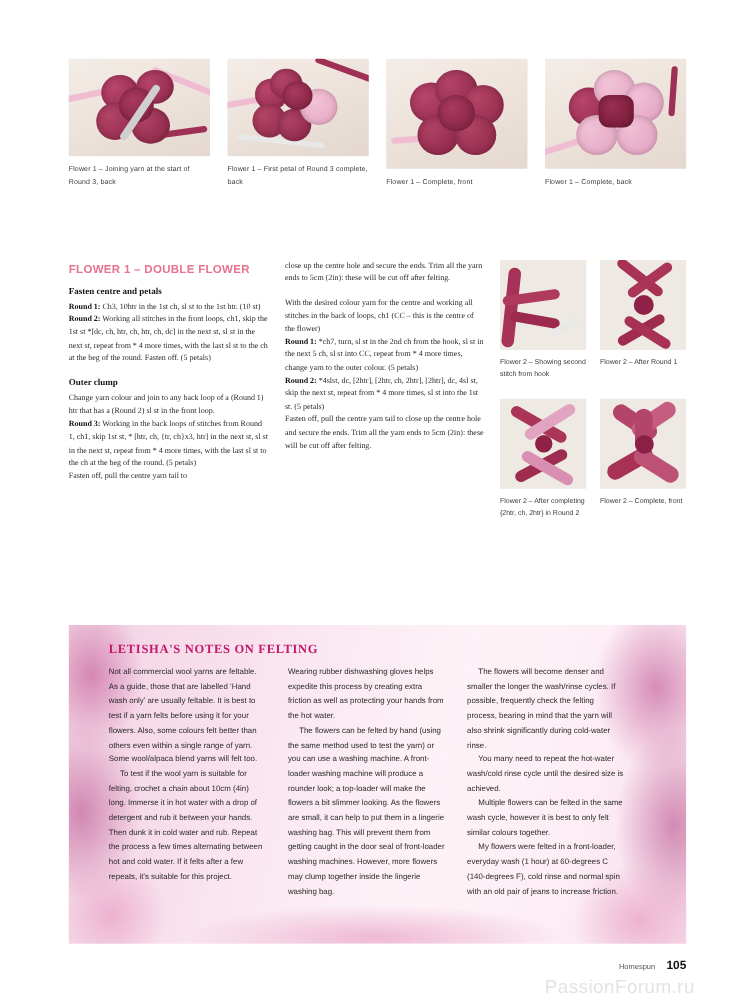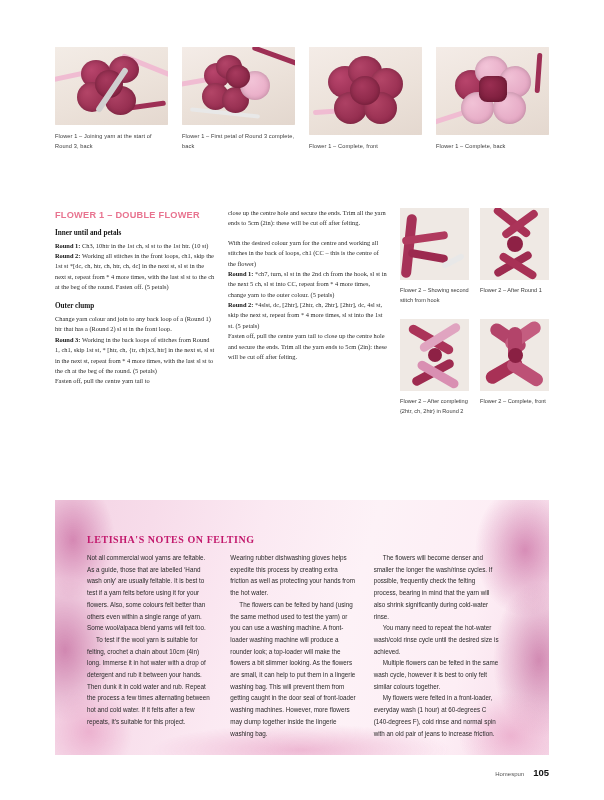--- a/index.html
+++ b/index.html
@@ -63,21 +63,21 @@
   .pcap{margin-top:6px;font-size:5.6px;line-height:1.78;color:#3b3b3b;}
   .pair-gap{height:13px;}
 
   
   .notes{
     position:absolute;left:55px;top:500px;width:494px;height:255px;
     overflow:hidden;
     background:linear-gradient(105deg,#f3d3e4 0%,#f7dcea 18%,#fbe9f2 38%,#fdf2f7 58%,#fdeef5 80%,#f6d9e8 100%);
   }
   .notes-tex{position:absolute;inset:0;opacity:.85;}
-  .notes-inner{position:absolute;left:32px;top:14px;right:50px;margin-top:20px;}
+  .notes-inner{position:absolute;left:32px;top:14px;right:50px;}
   .notes-title{
     font-family:"Liberation Serif", serif;
     font-size:10px;font-weight:700;color:#c2186c;letter-spacing:.55px;
     margin:0 0 7px 0;
   }
   .notes-cols{display:flex;gap:18px;}
   .ncol{width:152px;font-size:6.3px;line-height:1.86;color:#2a2a2a;
         font-family:"Liberation Sans", sans-serif;}
   .ncol p{margin:0;}
   .ncol p.ind{text-indent:9px;}
@@ -169,21 +169,21 @@
           <div class="petal" style="left:24px;top:20px;width:28px;height:26px;border-radius:30%;background:radial-gradient(circle at 40% 35%,#9a2e52,#6f1733);"></div>
         </div>
       </div>
       <div class="cap">Flower 1 – Complete, back</div>
     </div>
 
   </div>
 
   <div class="col col-a">
     <h2 class="sec">FLOWER 1 – DOUBLE FLOWER</h2>
-    <h3 class="sub">Inner until and petals</h3>
+    <h3 class="sub">Fasten centre and petals</h3>
     <p><span class="b">Round 1:</span><span> Ch3, 10htr in the 1st ch, sl st to the 1st htr. (10 st)</span></p>
     <p><span class="b">Round 2:</span><span> Working all stitches in the front loops, ch1, skip the 1st st *[dc, ch, htr, ch, htr, ch, dc] in the next st, sl st in the next st, repeat from * 4 more times, with the last sl st to the ch at the beg of the round. Fasten off. (5 petals)</span></p>
     <div class="gap"></div>
     <h3 class="sub">Outer clump</h3>
     <p>Change yarn colour and join to any back loop of a (Round 1) htr that has a (Round 2) sl st in the front loop.</p>
     <p><span class="b">Round 3:</span><span> Working in the back loops of stitches from Round 1, ch1, skip 1st st, * [htr, ch, {tr, ch}x3, htr] in the next st, sl st in the next st, repeat from * 4 more times, with the last sl st to the ch at the beg of the round. (5 petals)</span></p>
     <p>Fasten off, pull the centre yarn tail to</p>
   </div>
 
   <div class="col col-b">
@@ -295,14 +295,15 @@
           <p class="ind">My flowers were felted in a front-loader, everyday wash (1 hour) at 60-degrees C (140-degrees F), cold rinse and normal spin with an old pair of jeans to increase friction.</p>
         </div>
       </div>
     </div>
   </div>
 
   <div class="footer">
     <span class="f-mag">Homespun</span>
     <span class="f-num">105</span>
   </div>
+  <div class="watermark">PassionForum.ru</div>
 
 </div>
 
 </body></html>

